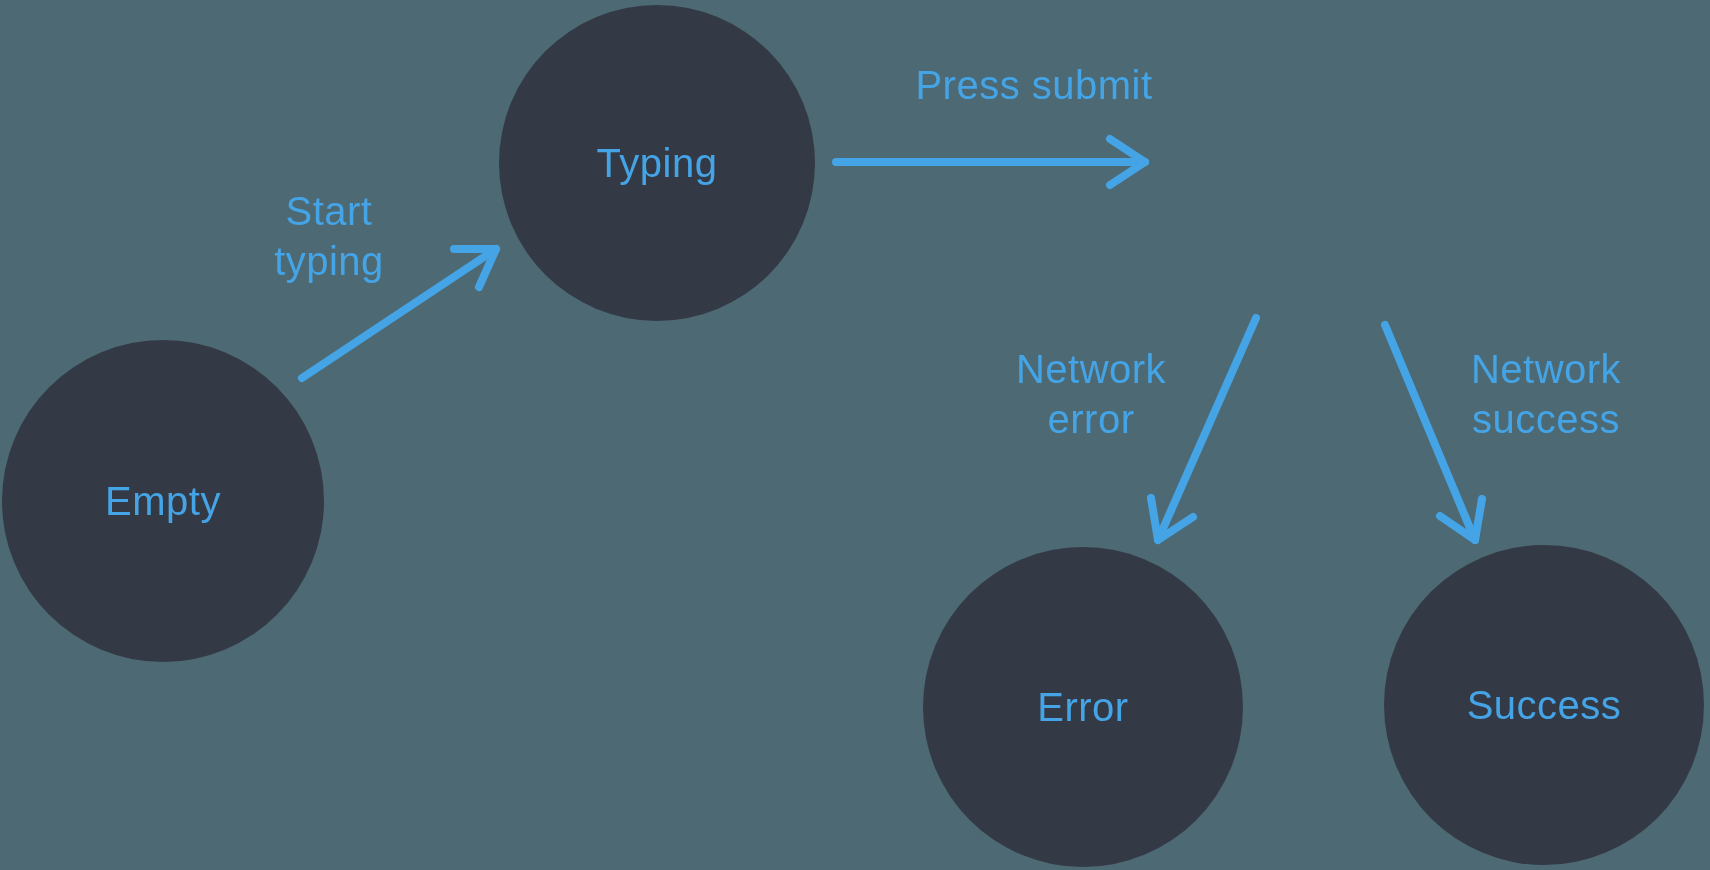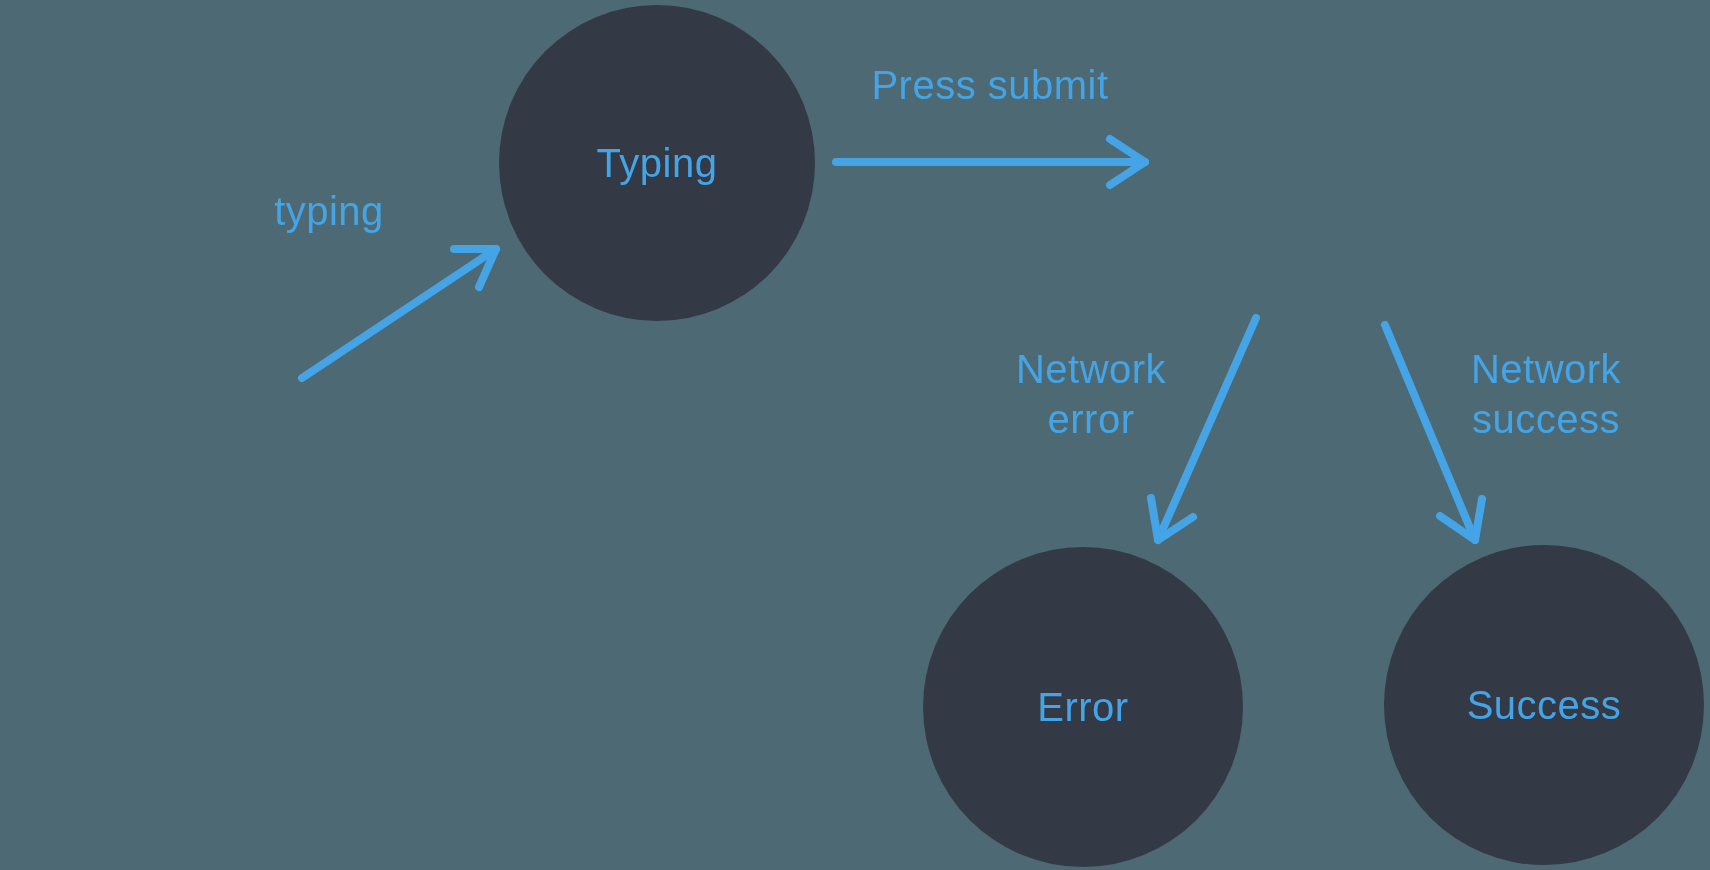--- a/index.html
+++ b/index.html
@@ -59,21 +59,21 @@
 
   
   .node-empty      { left:   2px; top: 340px; width: 322px; height: 322px; }
   .node-typing     { left: 499px; top:   5px; width: 316px; height: 316px; }
   .node-submitting { left:1168px; top:   2px; width: 322px; height: 322px; }
   .node-error      { left: 923px; top: 547px; width: 320px; height: 320px; }
   .node-success    { left:1384px; top: 545px; width: 320px; height: 320px; }
 
   
   .label-start-typing    { left: 229px; top: 186px; width: 200px; }
-  .label-press-submit    { left: 840px; top:  60px; width: 300px; }
+  .label-press-submit    { left: 884px; top:  60px; width: 300px; }
   .label-network-error   { left: 966px; top: 344px; width: 250px; }
   .label-network-success { left:1421px; top: 344px; width: 250px; }
 </style>
 </head>
 <body>
 
 <div class="stage">
 
   <svg class="edges-layer" viewBox="0 0 1710 870" xmlns="http://www.w3.org/2000/svg">
     <g>
@@ -87,35 +87,39 @@
     <g>
       <path d="M1256,318 L1158,540"></path>
       <path d="M1193,517 L1158,540 L1151,498"></path>
     </g>
     <g>
       <path d="M1385,325 L1475,540"></path>
       <path d="M1482,499 L1475,540 L1440,516"></path>
     </g>
   </svg>
 
+  <div class="node node-empty">
+    <span class="node-label">Empty</span>
+  </div>
 
   <div class="node node-typing">
     <span class="node-label">Typing</span>
   </div>
 
 
   <div class="node node-error">
     <span class="node-label">Error</span>
   </div>
 
   <div class="node node-success">
     <span class="node-label">Success</span>
   </div>
 
   <div class="edge-label label-start-typing">
+    <span>Start</span>
     <span>typing</span>
   </div>
 
   <div class="edge-label label-press-submit">
     <span>Press submit</span>
   </div>
 
   <div class="edge-label label-network-error">
     <span>Network</span>
     <span>error</span>

